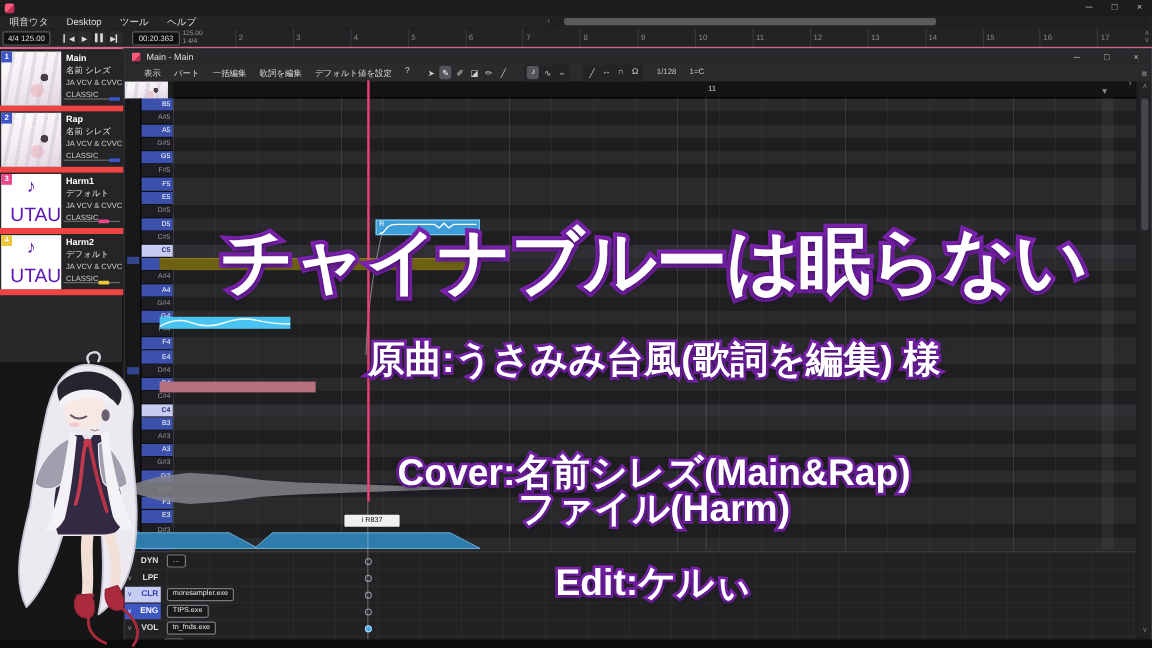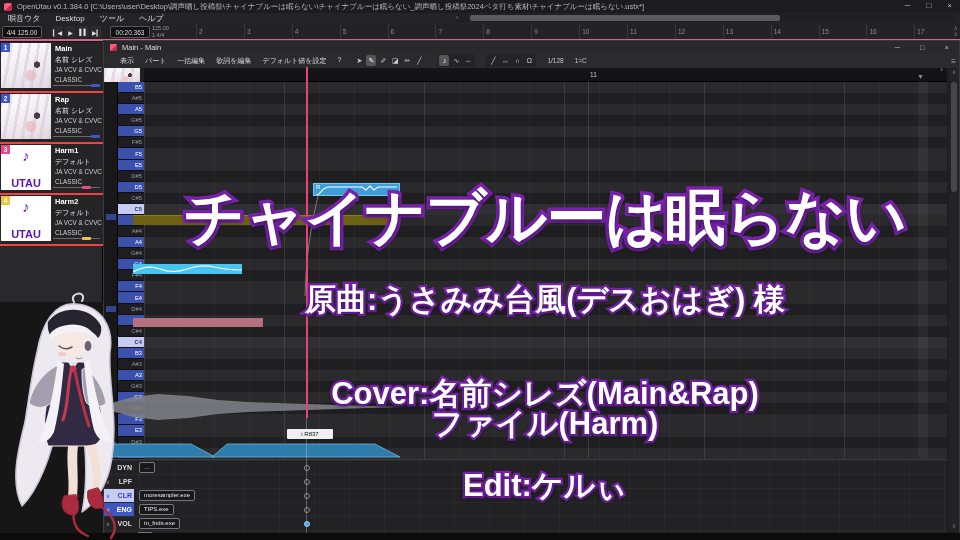--- a/index.html
+++ b/index.html
@@ -22,31 +22,31 @@
   #transBtns{position:absolute;left:52px;top:2px;display:flex;gap:2px;}
   #transBtns span{color:#ddd;font-size:6px;width:11px;height:12px;display:flex;align-items:center;justify-content:center;background:#2b2b2e;border-radius:2px;}
   #timeline{position:absolute;left:150px;top:24px;width:810px;height:16px;overflow:hidden;}
   #tl-meta{position:absolute;left:2px;top:1px;color:#999;font-size:5.5px;line-height:7px;}
   #tl-bars{position:absolute;left:0;top:0;height:16px;display:flex;padding-left:46px;}
   #tl-bars .bar{flex:0 0 47.9px;border-left:1px solid #38383c;color:#8a8a8a;font-size:6.5px;padding:4px 0 0 2px;}
   #pinkline{left:0;top:39px;width:960px;height:2px;background:#d96288;}
   #tl-zoom{right:2px;top:25px;color:#777;font-size:6px;line-height:6px;text-align:center;}
   
   #trackpanel{left:0;top:42px;width:103px;height:260px;background:#29292b;border-right:1px solid #000;}
-  .tcard{position:relative;width:103px;height:51px;background:#252527;border-bottom:2px solid #ef4444;padding-left:44px;}
+  .tcard{position:relative;width:103px;height:51px;background:#252527;border-bottom:5px solid #ef4444;padding-left:44px;}
   .badge{position:absolute;left:1px;top:1px;width:9px;height:9px;color:#fff;font-size:6.5px;font-weight:bold;display:flex;align-items:center;justify-content:center;z-index:3;}
   .tava{position:absolute;left:1px;top:1px;width:50px;height:45px;background:#1a1a1c;overflow:hidden;}
   .tava.anime{background:
     radial-gradient(circle at 72% 48%, #4a3c46 0 7%, rgba(0,0,0,0) 8%),
     radial-gradient(circle at 60% 72%, rgba(232,170,178,.5) 0 12%, rgba(0,0,0,0) 13%),
     repeating-linear-gradient(100deg, rgba(206,198,214,.5) 0 3px, rgba(0,0,0,0) 3px 9px),
     linear-gradient(160deg,#fdfcfd 0%,#f3edf2 50%,#e2d6e0 100%);}
   .tava.utau{background:#fff;}
   .utau-note{position:absolute;left:50%;top:3px;transform:translateX(-50%);color:#5a14b4;font-size:15px;line-height:15px;}
-  .utau-word{position:absolute;left:0;right:0;bottom:1px;text-align:center;color:#5a14b4;font-weight:bold;font-size:11px;letter-spacing:0;}
+  .utau-word{position:absolute;left:0;right:0;bottom:1px;text-align:right;color:#5a14b4;font-weight:normal;font-size:16px;letter-spacing:0;}
   .tmeta{position:absolute;left:55px;top:1px;color:#fff;}
   .tmeta .nm{font-size:7.5px;font-weight:bold;line-height:11px;}
   .tmeta .sg{font-size:7px;line-height:11px;color:#e8e8e8;}
   .tmeta .ph{font-size:6.3px;line-height:10px;color:#d0d0d0;}
   .tmeta .rd{font-size:6.3px;line-height:10px;color:#d0d0d0;}
   .tslider{position:absolute;left:53px;right:3px;bottom:4px;height:3px;}
   .tslider .line{position:absolute;left:0;right:0;top:1px;height:1px;background:#6a6a6e;}
   .tslider .thumb{position:absolute;top:0;width:9px;height:3px;border-radius:1px;}
   #belowtracks{left:0;top:302px;width:103px;height:238px;background:#161616;}
   
@@ -119,21 +119,20 @@
   #chara{left:-2px;top:290px;width:142px;height:250px;z-index:30;}
   #statusbar{left:0;top:533px;width:960px;height:7px;background:#0b0b0b;z-index:26;}
 </style>
 </head>
 <body>
 
 <div id="stage">
 
   <div id="titlebar" class="abs">
     <span id="ou-logo"></span>
-    <span>OpenUtau v0.1.384.0 [C:\Users\user\Desktop\調声晒し投稿祭\チャイナブルーは眠らない\チャイナブルーは眠らない_調声晒し投稿祭2024ベタ打ち素材\チャイナブルーは眠らない.ustx*]</span>
     <span id="win-ctl">
       <span>─</span>
       <span>□</span>
       <span>×</span>
     </span>
   </div>
 
   <div id="menubar" class="abs">
 
   <span>唄音ウタ</span>
@@ -508,19 +507,19 @@
       <path d="M88,156 C94,170 97,186 93,203 L101,200 C105,184 101,168 97,154 Z" fill="#f2dfd6"></path>
       <path d="M66,206 C61,216 66,226 76,225 C83,223 81,212 78,205 Z" fill="#ab2b3e" stroke="#8d2232" stroke-width="1"></path>
       <path d="M90,201 C88,212 94,221 103,218 C108,214 104,204 100,198 Z" fill="#ab2b3e" stroke="#8d2232" stroke-width="1"></path>
       <path d="M68,206 L80,212 M80,206 L68,212" stroke="#ab2b3e" stroke-width="1.6"></path>
       <path d="M90,202 L102,208 M101,200 L90,208" stroke="#ab2b3e" stroke-width="1.6"></path>
       <path d="M100,214 C114,224 122,236 113,248 M76,224 C74,234 80,242 90,246" fill="none" stroke="#ab2b3e" stroke-width="2.4"></path>
     </g>
   </svg>
 
   <div id="ov-title" class="bigtxt">チャイナブルーは眠らない</div>
-  <div id="ov-c0" class="bigtxt credit">原曲:うさみみ台風(デスおはぎ) 様</div>
+  <div id="ov-c0" class="bigtxt credit">原曲:うさみみ台風(歌詞を編集) 様</div>
   <div id="ov-c1" class="bigtxt credit">Cover:名前シレズ(Main&amp;Rap)</div>
   <div id="ov-c2" class="bigtxt credit">ファイル(Harm)</div>
   <div id="ov-c3" class="bigtxt credit">Edit:ケルぃ</div>
 
   <div id="statusbar" class="abs"></div>
 </div>
 
 </body></html>

